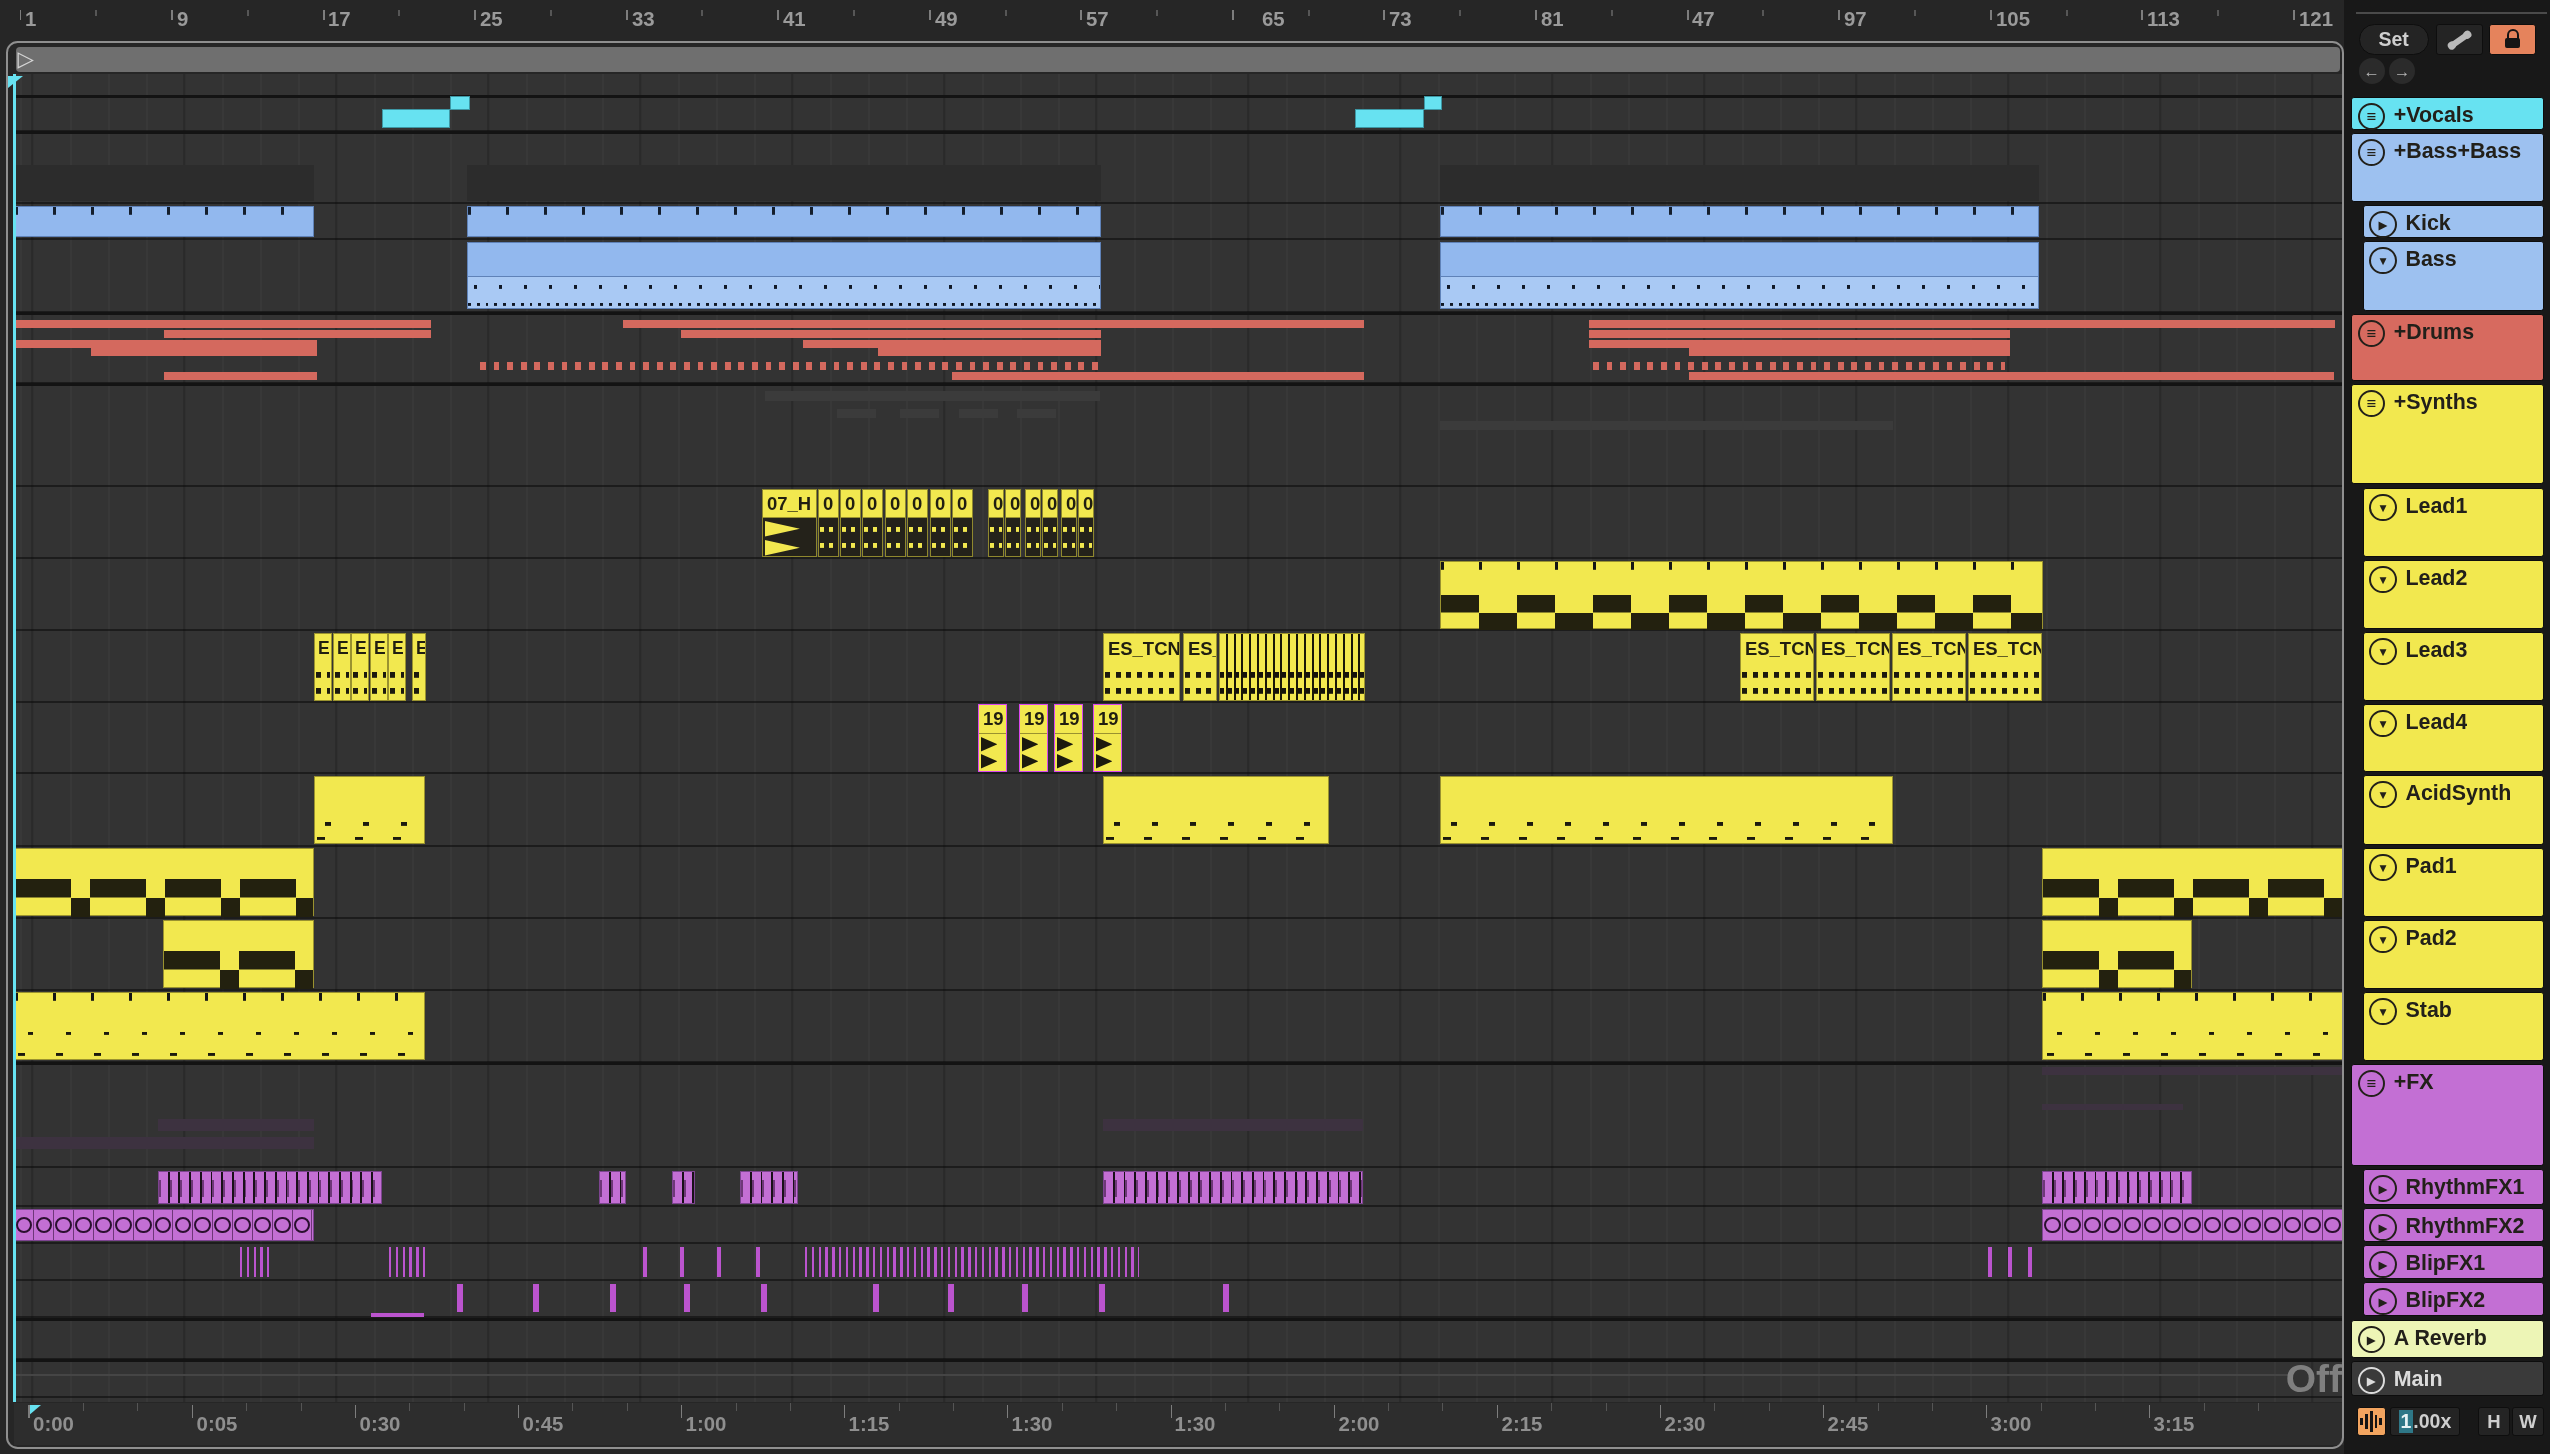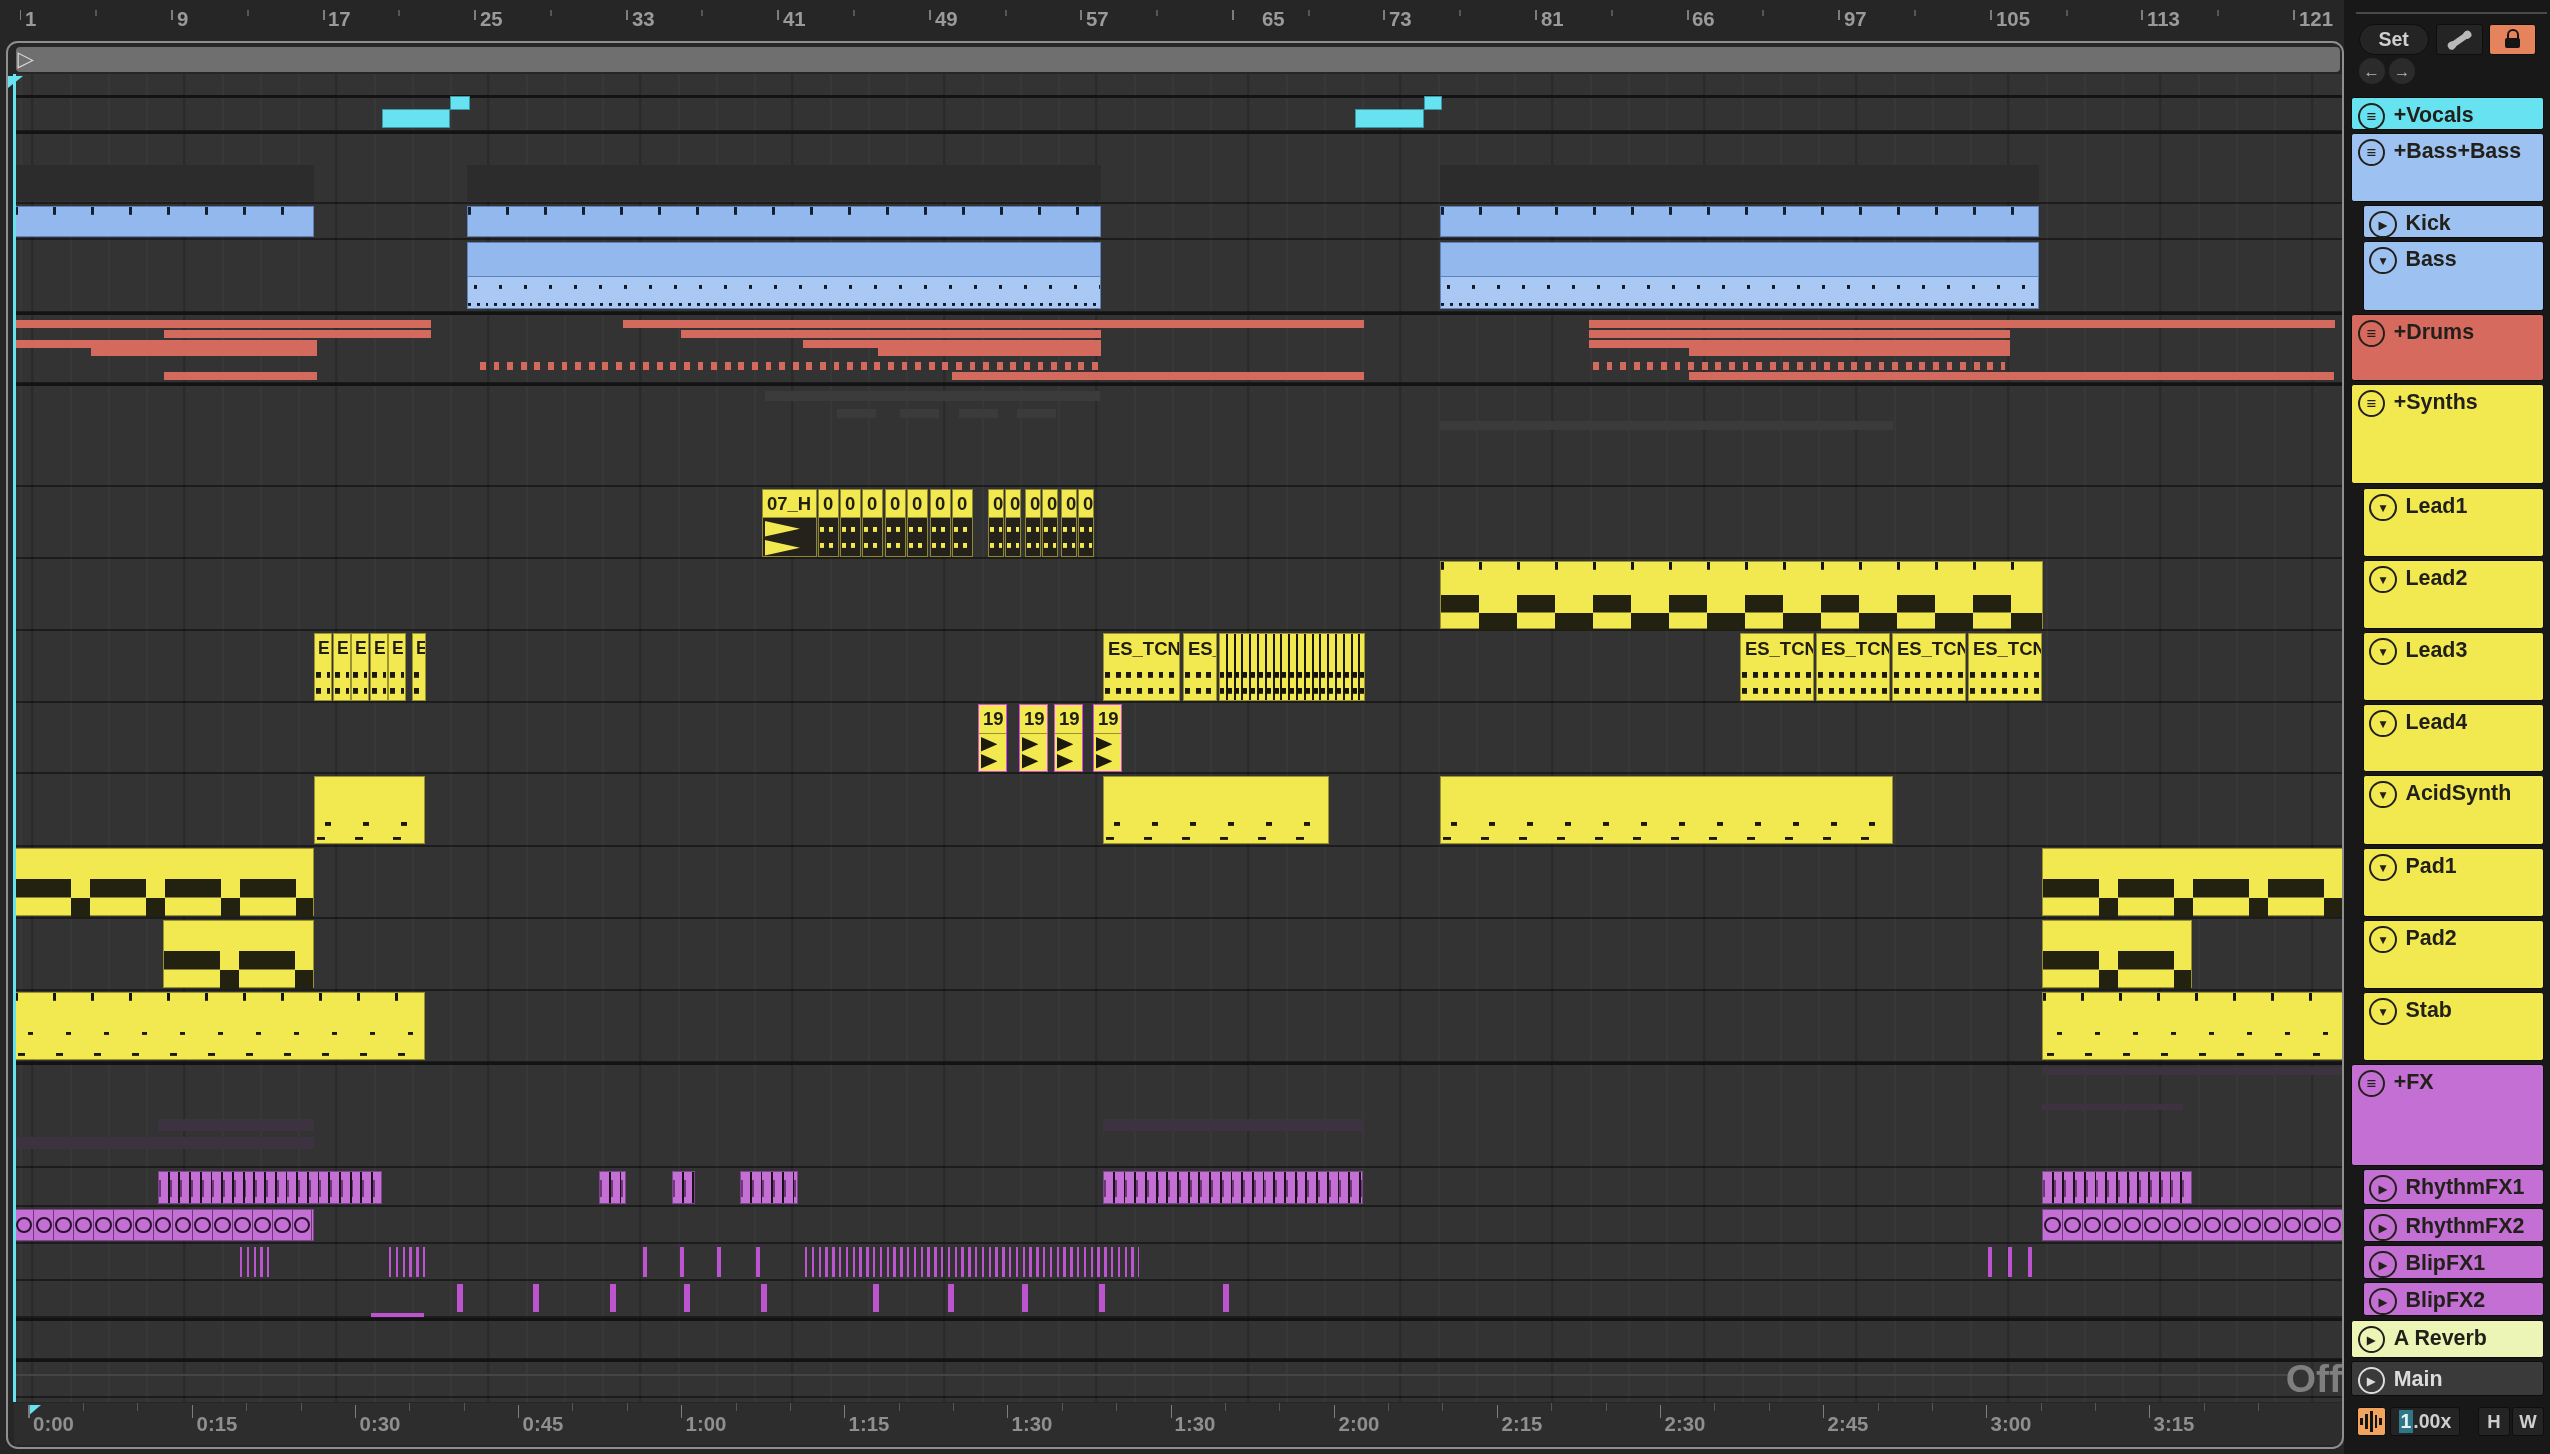--- a/index.html
+++ b/index.html
@@ -434,21 +434,21 @@
       <div class="bar-tick" style="left: 1232px;"></div>
       <div class="bar-num" style="left: 1238px; margin-left: 24px;">65</div>
       <div class="bar-mtick" style="left: 1308px;"></div>
       <div class="bar-tick" style="left: 1383px;"></div>
       <div class="bar-num" style="left: 1389px;">73</div>
       <div class="bar-mtick" style="left: 1459px;"></div>
       <div class="bar-tick" style="left: 1535px;"></div>
       <div class="bar-num" style="left: 1541px;">81</div>
       <div class="bar-mtick" style="left: 1611px;"></div>
       <div class="bar-tick" style="left: 1687px;"></div>
-      <div class="bar-num" style="left: 1692px;">66</div>
+      <div class="bar-num" style="left: 1692px;">47</div>
       <div class="bar-mtick" style="left: 1762px;"></div>
       <div class="bar-tick" style="left: 1838px;"></div>
       <div class="bar-num" style="left: 1844px;">97</div>
       <div class="bar-mtick" style="left: 1914px;"></div>
       <div class="bar-tick" style="left: 1990px;"></div>
       <div class="bar-num" style="left: 1996px;">105</div>
       <div class="bar-mtick" style="left: 2066px;"></div>
       <div class="bar-tick" style="left: 2141px;"></div>
       <div class="bar-num" style="left: 2147px;">113</div>
       <div class="bar-mtick" style="left: 2217px;"></div>
@@ -466,21 +466,21 @@
   <div class="abs main-line"></div>
   <div class="abs off-label">Off</div>
 
   <div class="abs time-ruler" id="timeRuler">
       <div class="t-ph" style="left: 14.6px;"></div>
       <div class="t-tick" style="left: 14.6px;"></div>
       <div class="t-lab" style="left: 19.5px;">0:00</div>
       <div class="t-mtick" style="left: 69px;"></div>
       <div class="t-mtick" style="left: 123px;"></div>
       <div class="t-tick" style="left: 178px;"></div>
-      <div class="t-lab" style="left: 183px;">0:15</div>
+      <div class="t-lab" style="left: 183px;">0:05</div>
       <div class="t-mtick" style="left: 232px;"></div>
       <div class="t-mtick" style="left: 287px;"></div>
       <div class="t-tick" style="left: 341px;"></div>
       <div class="t-lab" style="left: 346px;">0:30</div>
       <div class="t-mtick" style="left: 395px;"></div>
       <div class="t-mtick" style="left: 450px;"></div>
       <div class="t-tick" style="left: 504px;"></div>
       <div class="t-lab" style="left: 509px;">0:45</div>
       <div class="t-mtick" style="left: 558px;"></div>
       <div class="t-mtick" style="left: 613px;"></div>

